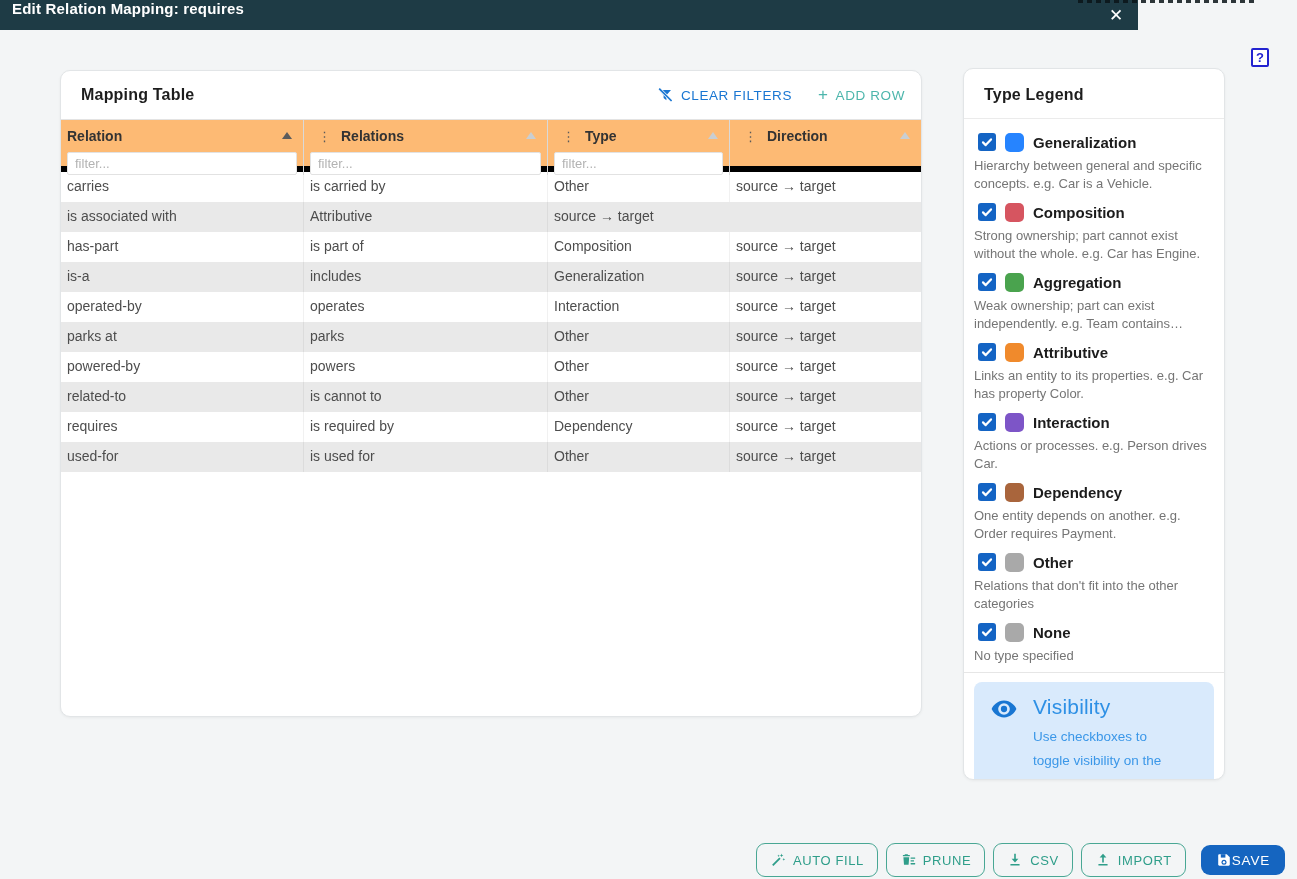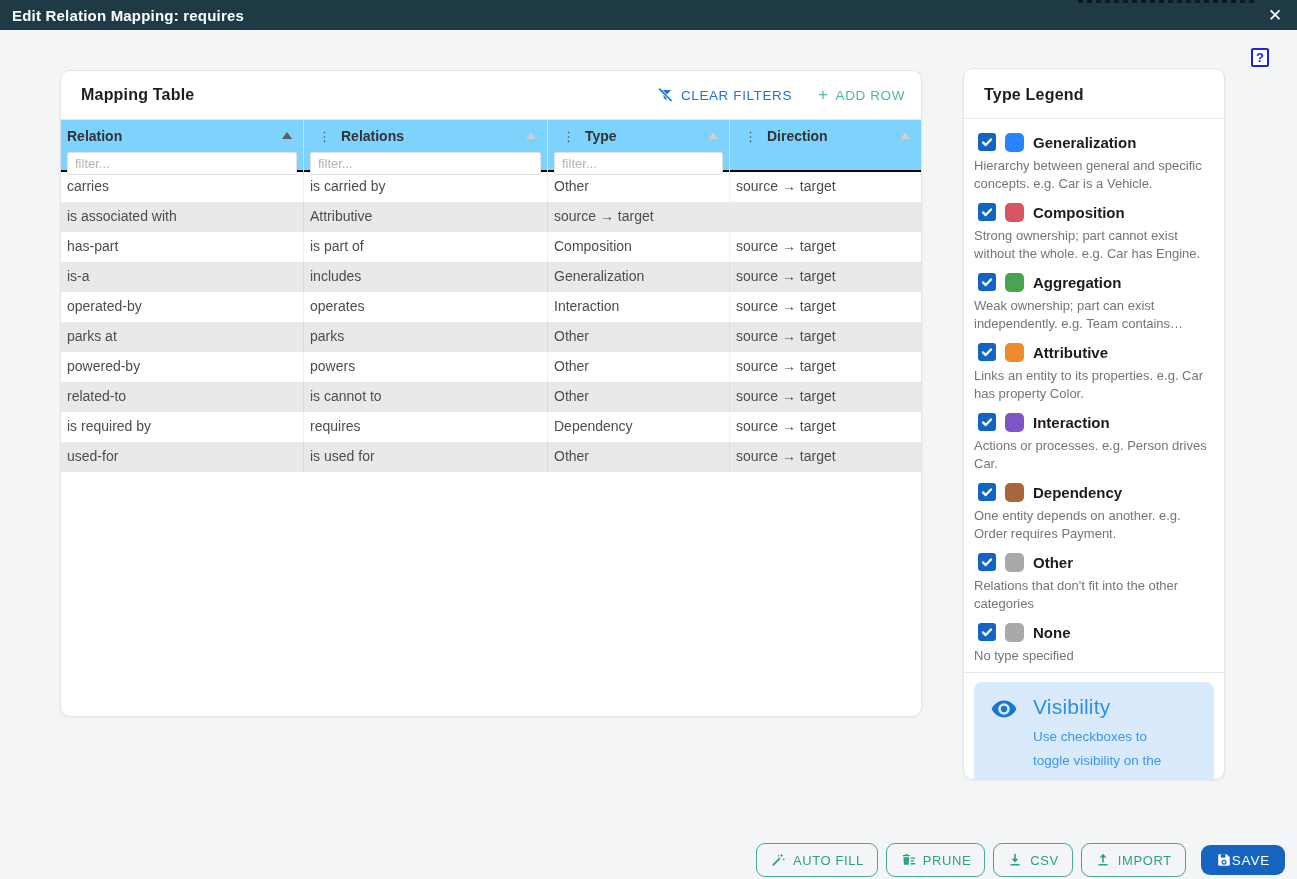--- a/index.html
+++ b/index.html
@@ -6,22 +6,22 @@
   html,body { width:1297px; height:879px; }
   body {
     font-family:"Liberation Sans", sans-serif;
     background:#f3f5f6;
     position:relative;
     overflow:hidden;
   }
 
   
   .topbar {
-    position:absolute; left:0; top:0; width:1297px; height:30px;
-    background:#1e3b45; display:flex; align-items:center;
+    position:absolute; left:0; top:0; width:1138px; height:30px;
+    background:#1e3b45; display:flex; 
   }
   .topbar-title { color:#fff; font-size:15px; font-weight:bold; margin-left:12px; letter-spacing:.2px; }
   .close-btn {
     position:absolute; right:10px; top:4px; width:24px; height:24px;
     color:#fff; font-size:17px; line-height:24px; text-align:center; cursor:pointer;
   }
   .top-sliver {
     position:absolute; left:1078px; top:0; width:176px; height:3px; z-index:5;
     background:repeating-linear-gradient(90deg, rgba(10,20,24,.85) 0 5px, rgba(10,20,24,0) 5px 9px);
   }
@@ -49,21 +49,21 @@
   .text-btn {
     display:flex; align-items:center; gap:7px; background:none; border:none;
     font-family:inherit; font-size:13.5px; letter-spacing:.6px; cursor:pointer; font-weight:500;
   }
   .btn-clear-filters { color:#1976d2; }
   .btn-add-row { color:#4db6ac; }
   .plus-glyph { font-size:17px; font-weight:400; line-height:14px; }
 
   
   .thead {
-    background:#7dd3fc; border-top:1px solid #e3e3e3; border-bottom:2px solid #000000;
+    background:#fdba74; border-top:1px solid #e3e3e3; border-bottom:6px solid #000000;
     display:grid; grid-template-columns:243px 244px 182px 191px; height:53px;
   }
   .th { position:relative; border-right:1px solid #d9d9d9; padding-top:3px; }
   .th:last-child { border-right:none; }
   .th-labelrow { height:26px; display:flex; align-items:center; padding-left:6px; }
   .th.has-drag .th-labelrow { padding-left:14px; }
   .drag-dots { color:#5a5a5a; font-size:13px; margin-right:10px; letter-spacing:0; }
   .th-label { font-size:14px; font-weight:bold; color:#333; }
   .sort-arrow {
     position:absolute; right:11px; top:12px; width:0; height:0;
@@ -230,22 +230,22 @@
       <div class="td">Other</div>
       <div class="td">source → target</div>
     </div>
     <div class="trow alt">
       <div class="td">related-to</div>
       <div class="td">is cannot to</div>
       <div class="td">Other</div>
       <div class="td">source → target</div>
     </div>
     <div class="trow">
+      <div class="td">requires</div>
       <div class="td">is required by</div>
-      <div class="td">requires</div>
       <div class="td">Dependency</div>
       <div class="td">source → target</div>
     </div>
     <div class="trow alt">
       <div class="td">used-for</div>
       <div class="td">is used for</div>
       <div class="td">Other</div>
       <div class="td">source → target</div>
     </div>
   </div>

